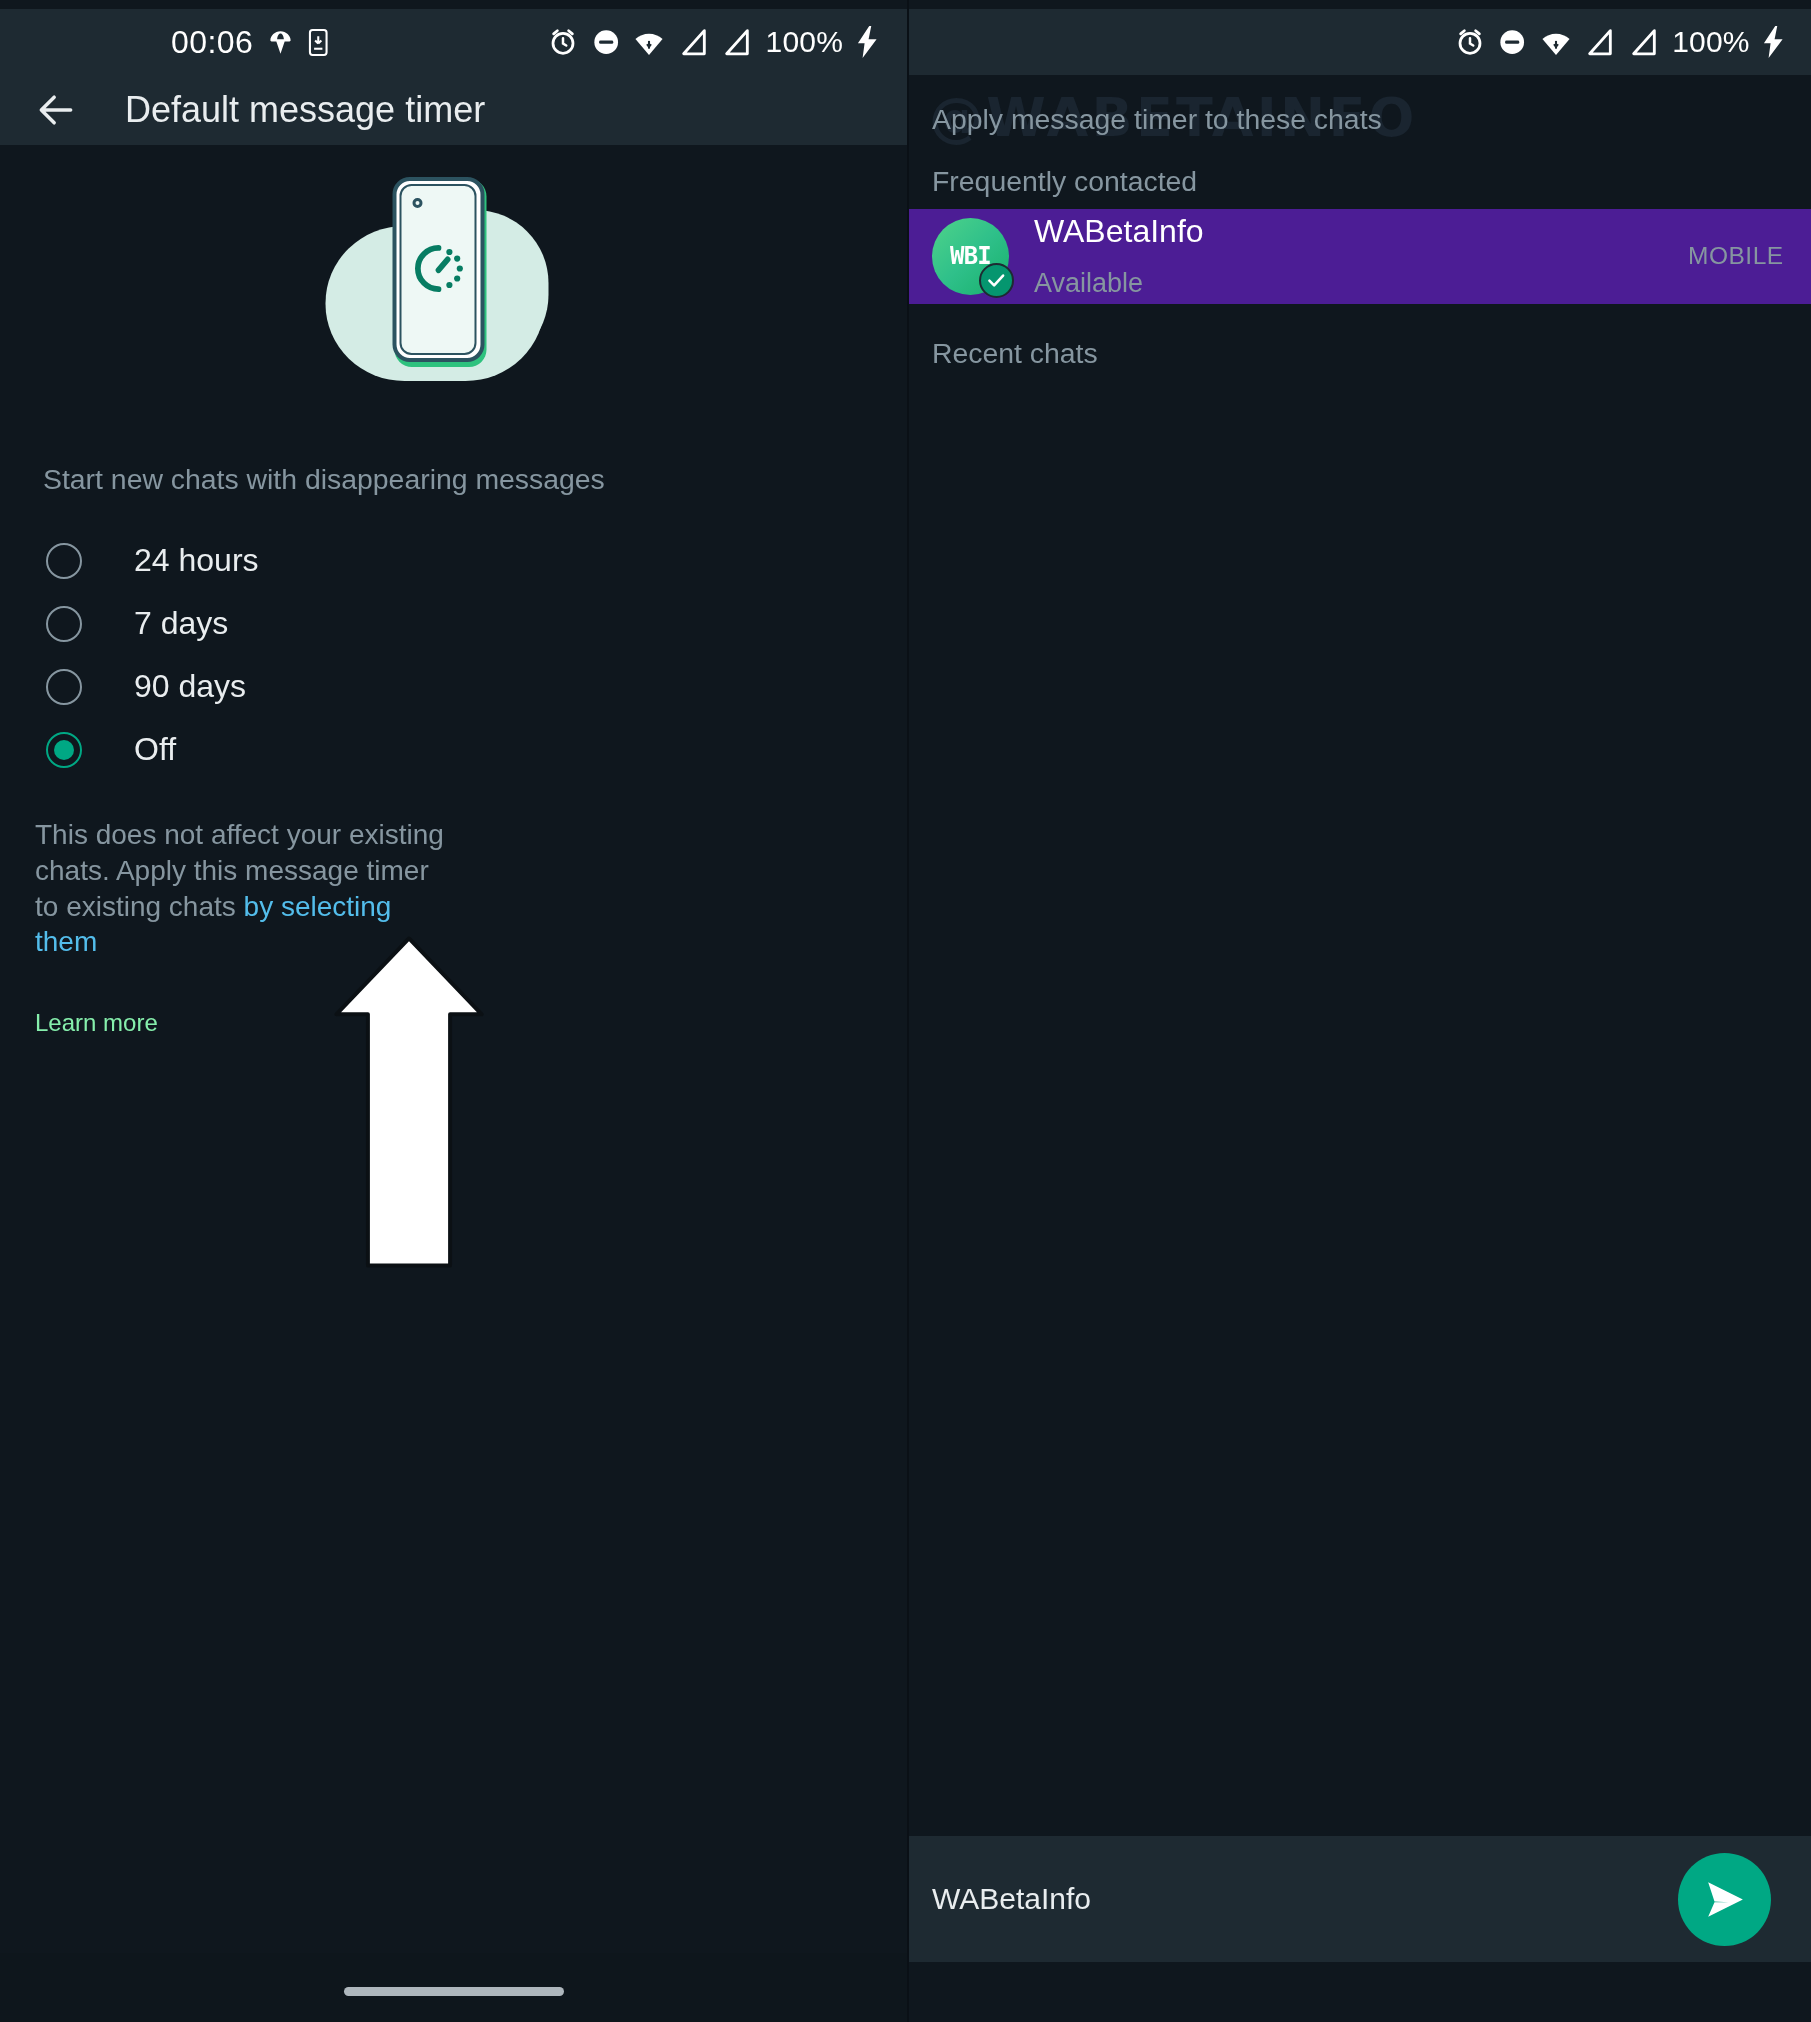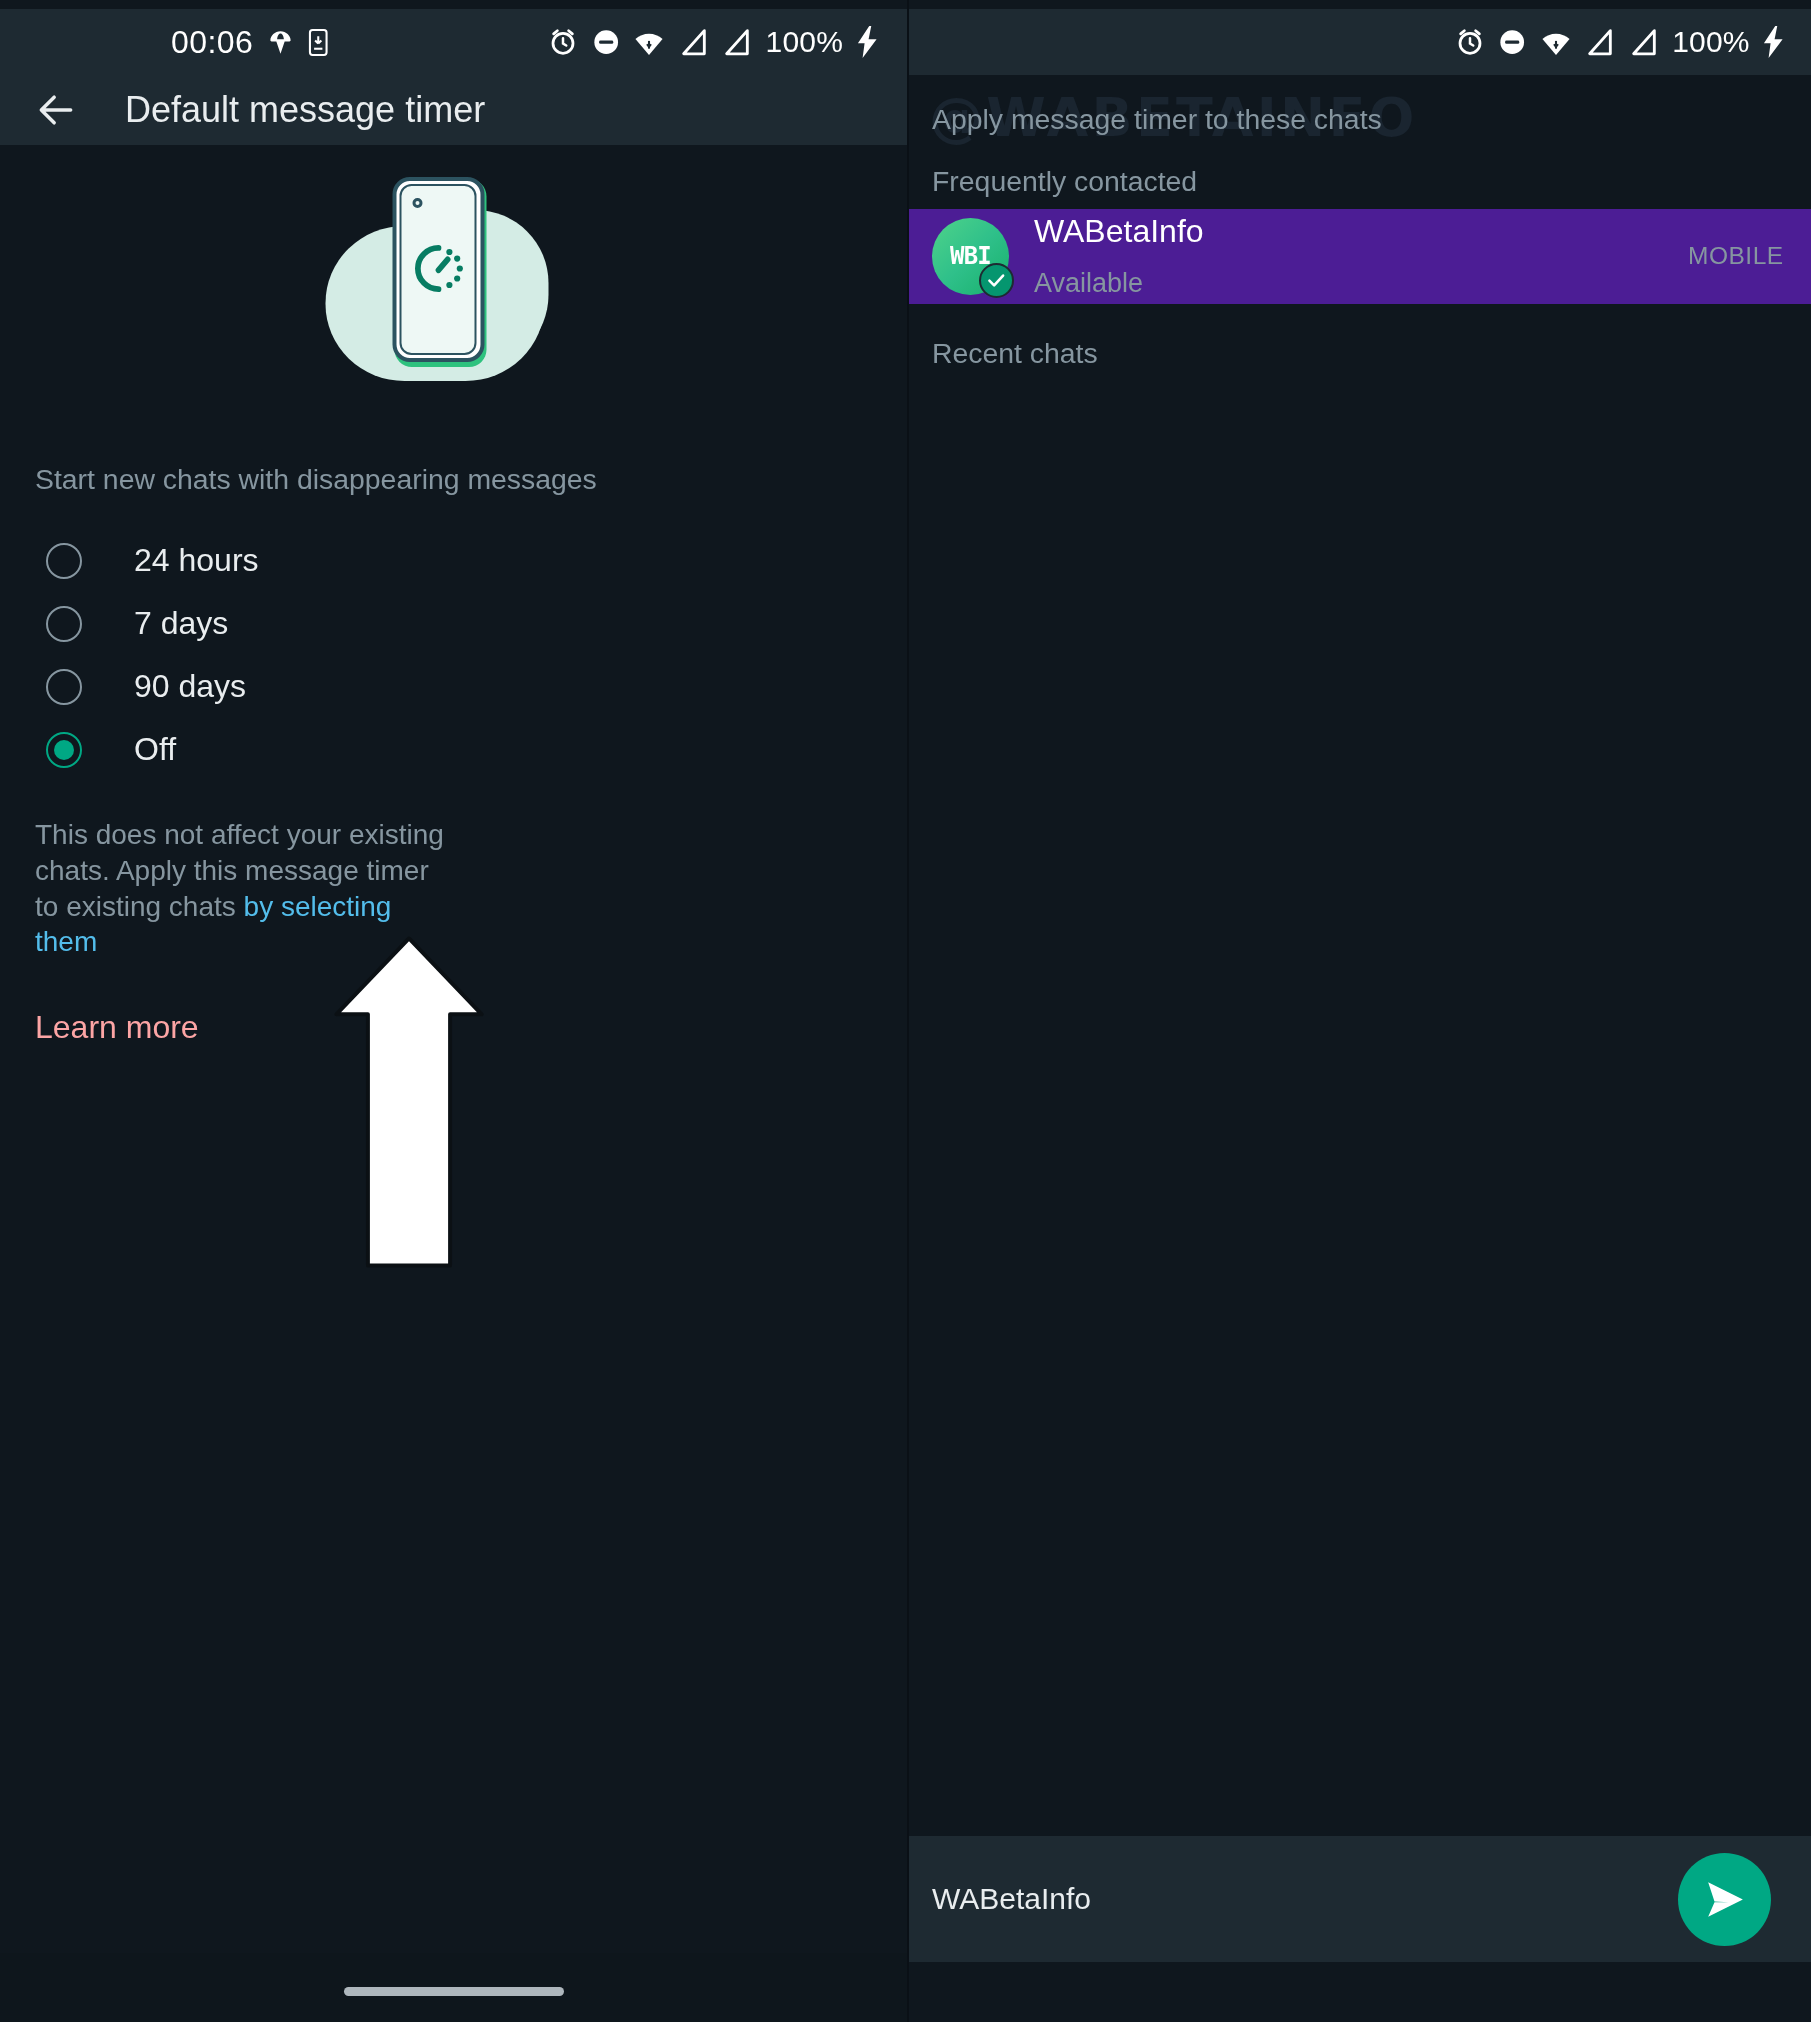--- a/index.html
+++ b/index.html
@@ -80,20 +80,21 @@
   }
   .phone-cam {
     position:absolute; left:11px; top:12px; width:10.3px; height:10.3px;
     border-radius:50%; border:3.2px solid #2c5360; background:#eef8f5;
   }
   .timer-icon { position:absolute; left:50%; top:50%; transform:translate(-50%,-50%); }
 
   .sectionlabel {
     color:#8696a0; font-size:28.4px;
     padding:49px 0 0 35px;
+    margin-left:8px;
   }
 
   .radio-list { margin-top:33px; }
   .radio-row { display:flex; align-items:center; height:63px; padding-left:46px; }
   .radio {
     width:36px; height:36px; border-radius:50%;
     border:2.4px solid #8696a0;
     display:flex; align-items:center; justify-content:center;
     flex:0 0 auto;
   }
@@ -104,21 +105,21 @@
   .radio-label { font-size:32px; color:#e9edef; margin-left:52px; }
 
   .desc {
     margin-top:36px; padding:0 35px;
     font-size:28px; line-height:1.28;
     color:#8696a0; max-width:490px;
   }
   .link { color:#53bdeb; }
   .learn-more {
     display:inline-block; margin:49px 0 0 35px;
-    font-size:32px; color:#fca5a5;
+    font-size:24px; color:#86efac;
   }
 
   
   .arrow-annot { position:absolute; left:330px; top:755px; }
 
   
   .right-body { position:relative; height:1887px; background:#0f171e; }
   .wm {
     position:absolute;
     font-family:"DejaVu Sans", sans-serif;

